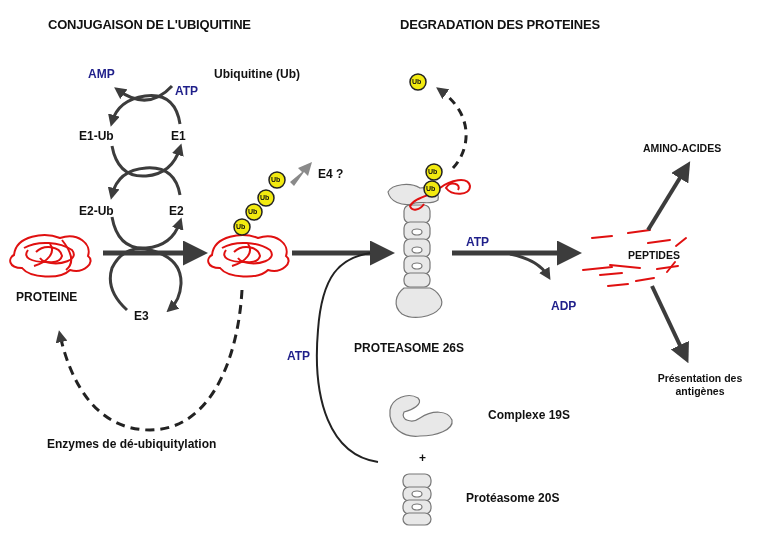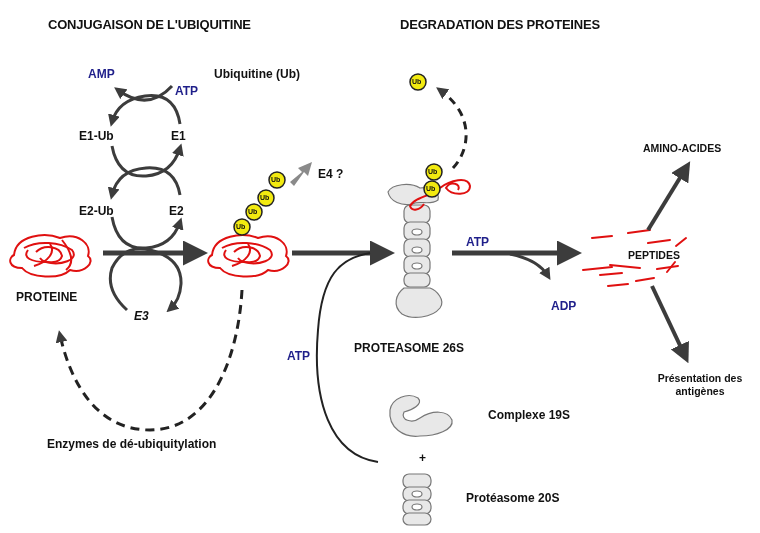--- a/index.html
+++ b/index.html
@@ -133,21 +133,21 @@
 <div class="lbl title" style="left:48px;top:18px;">CONJUGAISON DE L'UBIQUITINE</div>
 <div class="lbl title" style="left:400px;top:18px;">DEGRADATION DES PROTEINES</div>
 
 <div class="lbl t12 blue" style="left:88px;top:68px;">AMP</div>
 <div class="lbl t12" style="left:176px;top:68px;padding-left:38px;">Ubiquitine (Ub)</div>
 <div class="lbl t12 blue" style="left:175px;top:85px;">ATP</div>
 <div class="lbl t12" style="left:79px;top:130px;">E1-Ub</div>
 <div class="lbl t12" style="left:171px;top:130px;">E1</div>
 <div class="lbl t12" style="left:79px;top:205px;">E2-Ub</div>
 <div class="lbl t12" style="left:169px;top:205px;">E2</div>
-<div class="lbl t12" style="left:134px;top:310px;font-style:italic;">E3</div>
+<div class="lbl t12" style="left:134px;top:310px;">E3</div>
 <div class="lbl t12" style="left:16px;top:291px;">PROTEINE</div>
 <div class="lbl t12" style="left:318px;top:168px;">E4 ?</div>
 <div class="lbl t12" style="left:47px;top:438px;">Enzymes de dé-ubiquitylation</div>
 
 <div class="lbl t12 blue" style="left:287px;top:350px;">ATP</div>
 <div class="lbl t12" style="left:354px;top:342px;">PROTEASOME 26S</div>
 <div class="lbl t12" style="left:488px;top:409px;">Complexe 19S</div>
 <div class="lbl t12" style="left:419px;top:452px;">+</div>
 <div class="lbl t12" style="left:466px;top:492px;">Protéasome 20S</div>
 <div class="lbl t12 blue" style="left:466px;top:236px;">ATP</div>

